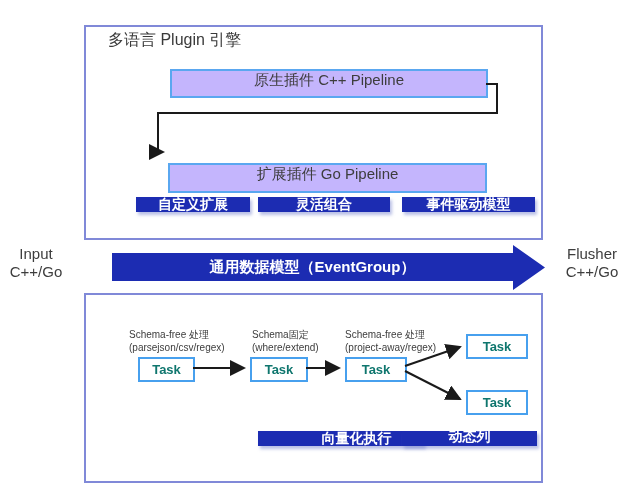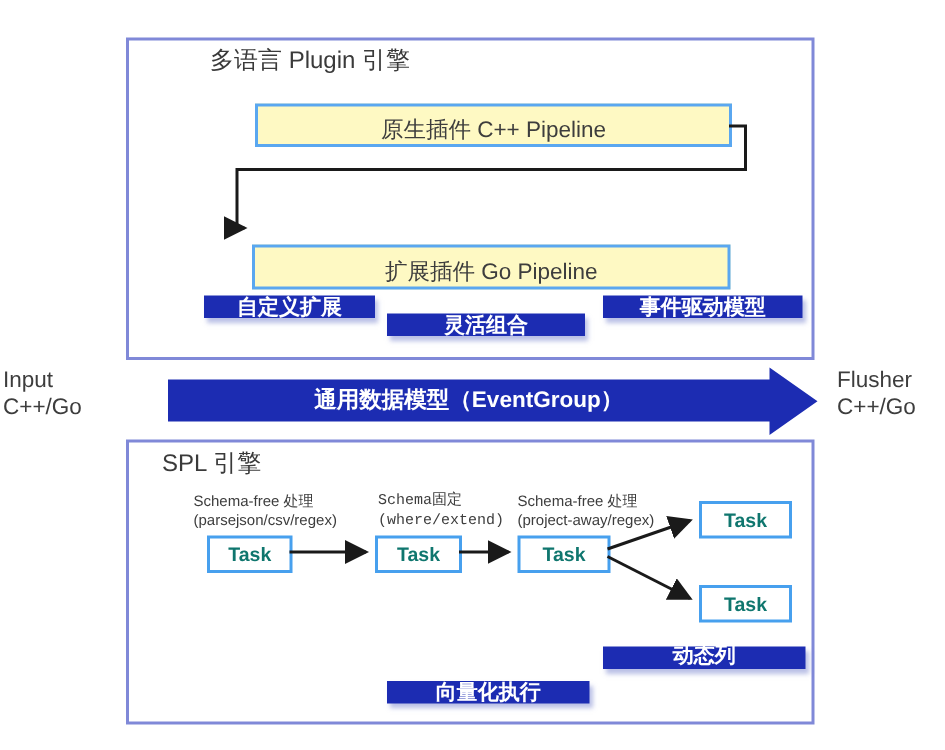--- a/index.html
+++ b/index.html
@@ -18,23 +18,23 @@
   }
   .box-title {
     position: absolute;
     font-size: 16px;
     color: #3a3a3a;
     white-space: nowrap;
   }
   .pipeline-box {
     position: absolute;
     border: 2px solid #5aa7f0;
-    background: #fef9c3;
+    background: #c4b5fd;
     display: flex;
-    align-items: flex-end;
+    align-items: flex-start;
     justify-content: center;
     font-size: 15px;
     color: #3d3d3d;
     white-space: nowrap;
   }
   .badge {
     position: absolute;
     height: 15px;
     background: #1c2cb2;
     color: #ffffff;
@@ -42,20 +42,21 @@
     font-weight: bold;
     display: flex;
     align-items: center;
     justify-content: center;
     white-space: nowrap;
     box-shadow: 2px 3px 3px rgba(130,140,210,0.55);
   }
   .side-label {
     position: absolute;
     width: 68px;
+    text-align: center;
     font-size: 15px;
     line-height: 18px;
     color: #3d3d3d;
   }
   .arrow-label {
     position: absolute;
     left: 112px;
     top: 253px;
     width: 401px;
     height: 28px;
@@ -93,34 +94,34 @@
     pointer-events: none;
   }
 </style>
 </head>
 <body>
 
 <div class="canvas">
 
   <div class="outer-box" style="left:84px; top:25px; width:455px; height:211px;"></div>
 
-  <div class="box-title" style="left:108px; top:30px;margin-left:32px;">多语言 Plugin 引擎</div>
+  <div class="box-title" style="left:108px; top:30px;">多语言 Plugin 引擎</div>
 
   <div class="pipeline-box" style="left:170px; top:69px; width:314px; height:25px;">
     <span>原生插件 C++ Pipeline</span>
   </div>
 
   <div class="pipeline-box" style="left:168px; top:139px; width:315px; height:26px;margin-top:24px;">
     <span>扩展插件 Go Pipeline</span>
   </div>
 
   <div class="badge" style="left:136px; top:197px; width:114px;">
     <span>自定义扩展</span>
   </div>
-  <div class="badge" style="left:258px; top:197px; width:132px;margin-top:12px;">
+  <div class="badge" style="left:258px; top:197px; width:132px;">
     <span>灵活组合</span>
   </div>
   <div class="badge" style="left:402px; top:197px; width:133px;text-align:center;">
     <span>事件驱动模型</span>
   </div>
 
   <div class="side-label" style="left:2px; top:245px;">
     <div>Input</div>
     <div>C++/Go</div>
   </div>
@@ -130,27 +131,26 @@
   </svg>
   <div class="arrow-label">通用数据模型（EventGroup）</div>
 
   <div class="side-label" style="left:558px; top:245px;">
     <div>Flusher</div>
     <div>C++/Go</div>
   </div>
 
   <div class="outer-box" style="left:84px; top:293px; width:455px; height:186px;"></div>
 
-  <div class="box-title" style="left:108px; top:299px;">SPL 引擎</div>
 
   <div class="stage-label" style="left:129px; top:329px;">
     <div>Schema-free 处理</div>
     <div>(parsejson/csv/regex)</div>
   </div>
-  <div class="stage-label" style="left:252px; top:329px;font-family:Liberation Mono, monospace;">
+  <div class="stage-label" style="left:252px; top:329px;">
     <div>Schema固定</div>
     <div>(where/extend)</div>
   </div>
   <div class="stage-label" style="left:345px; top:329px;">
     <div>Schema-free 处理</div>
     <div>(project-away/regex)</div>
   </div>
 
   <div class="task-box" style="left:138px; top:357px; width:53px;">
     <span>Task</span>
@@ -161,21 +161,21 @@
   <div class="task-box" style="left:345px; top:357px; width:58px;">
     <span>Task</span>
   </div>
   <div class="task-box" style="left:466px; top:334px; width:58px;">
     <span>Task</span>
   </div>
   <div class="task-box" style="left:466px; top:390px; width:58px;">
     <span>Task</span>
   </div>
 
-  <div class="badge" style="left:258px; top:454px; width:135px;">
+  <div class="badge" style="left:258px; top:431px; width:135px;padding-left:31px;">
     <span>向量化执行</span>
   </div>
   <div class="badge" style="left:402px; top:431px; width:135px;align-items:flex-end;">
     <span>动态列</span>
   </div>
 
   <svg class="overlay" viewBox="0 0 630 500">
     <defs>
       <marker id="ah" markerWidth="9" markerHeight="9" refX="7" refY="4" orient="auto">
         <path d="M0,0 L8,4 L0,8 z" fill="#1a1a1a"></path>

